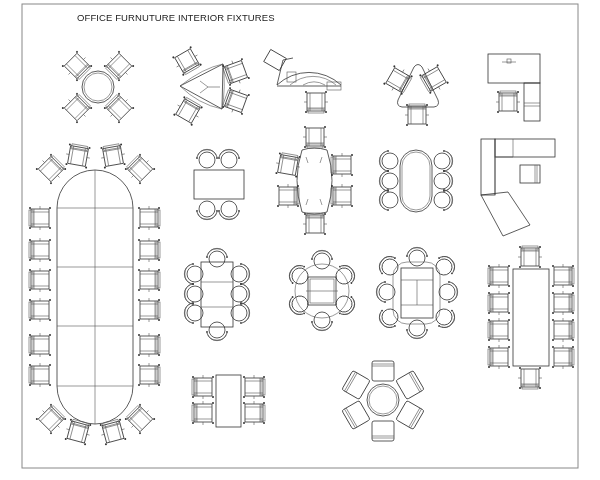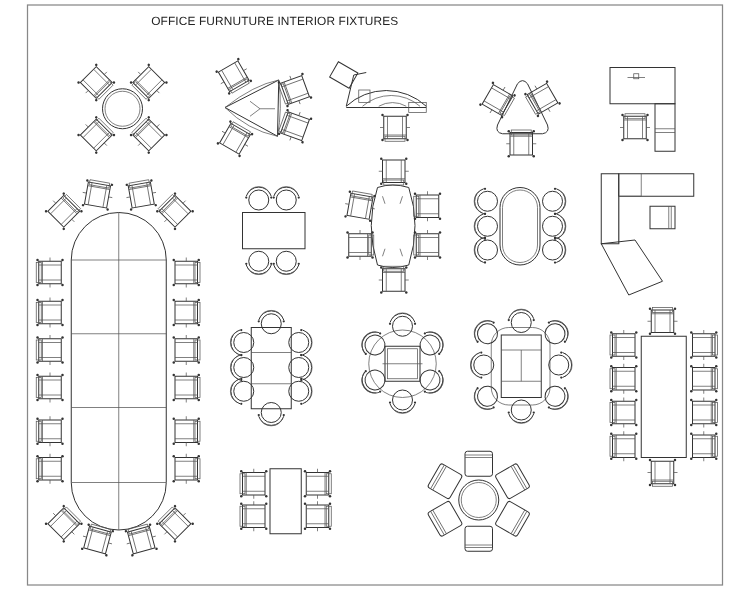--- a/index.html
+++ b/index.html
@@ -1,18 +1,18 @@
 <!DOCTYPE html>
 <html><head>
 <meta charset="utf-8">
 <style>
   html,body{margin:0;padding:0;background:#ffffff;}
   body{width:600px;height:480px;overflow:hidden;position:relative;font-family:"Liberation Sans",sans-serif;}
   #sheet{position:absolute;left:0;top:0;width:600px;height:480px;}
-  .title{position:absolute;left:77px;top:12px;font-size:9.5px;color:#222;letter-spacing:0.1px;font-family:"Liberation Sans",sans-serif;margin-left:44px;}
+  .title{position:absolute;left:77px;top:12px;font-size:9.5px;color:#222;letter-spacing:0.1px;font-family:"Liberation Sans",sans-serif;}
   svg{position:absolute;left:0;top:0;}
   .ln{fill:none;stroke:#333;stroke-width:0.8;}
   .lt{fill:none;stroke:#555;stroke-width:0.6;}
   .fr{fill:none;stroke:#888;stroke-width:1;}
 </style>
 </head>
 <body>
 
 <div id="sheet">
   <div class="title">OFFICE FURNUTURE INTERIOR FIXTURES</div>

